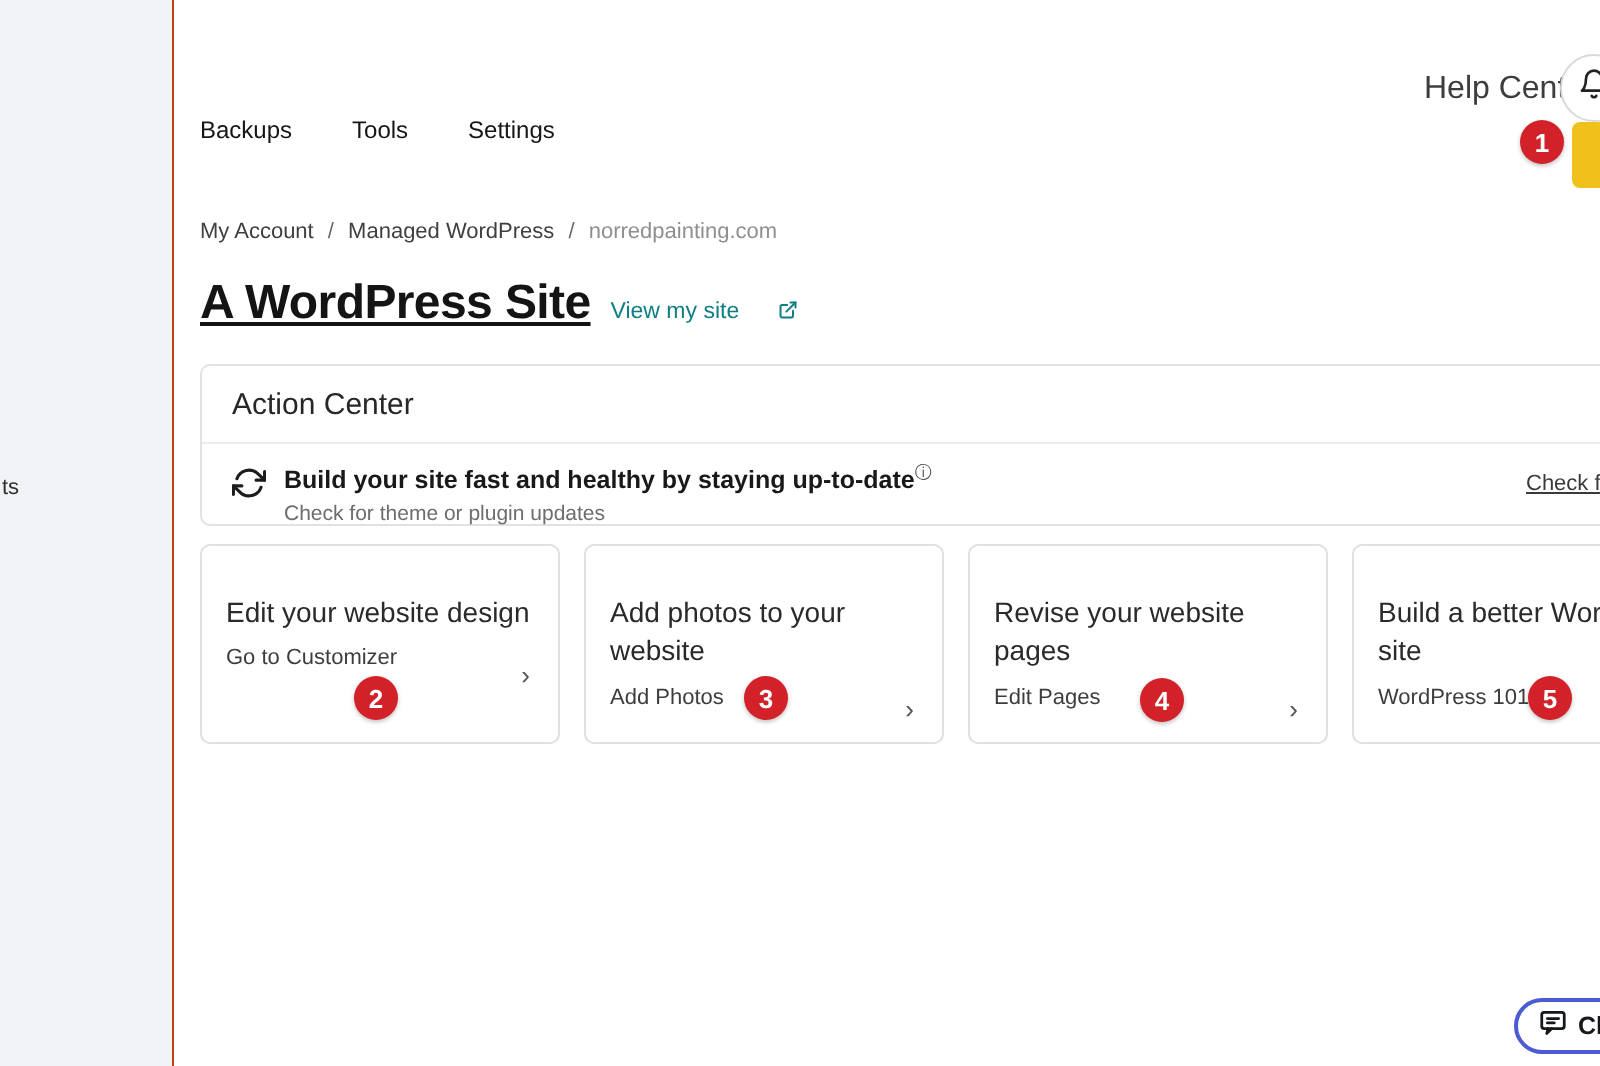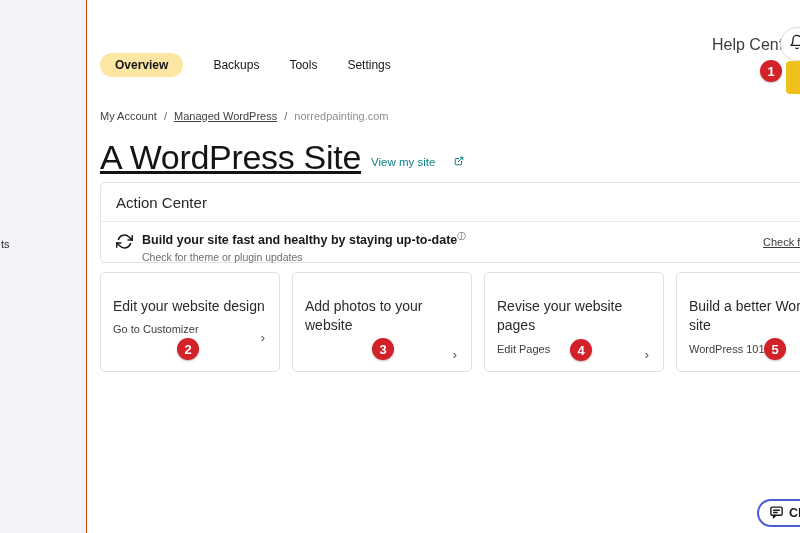--- a/index.html
+++ b/index.html
@@ -47,30 +47,30 @@
   .tab { cursor:pointer; padding:5px 0; }
   .tab.active {
     background:#fbe6a4; border-radius:999px; padding:5px 15px; font-weight:bold;
   }
 
   
   .breadcrumb {
     position:absolute; left:100px; top:110px; font-size:11px; color:#3f3f3f;
   }
   .breadcrumb .sep { margin:0 4px; color:#6b6b6b; }
-  .crumb-link { text-decoration:underline; cursor:pointer;text-align:center; }
+  .crumb-link { cursor:pointer;text-align:center; }
   .crumb-current { color:#8f8f8f; }
 
   
   .title-row {
     position:absolute; left:100px; top:138px;
     display:flex; align-items:center; gap:10px;
   }
   .site-title {
-    font-size:34px; font-weight:normal; color:#141414;
+    font-size:24px; font-weight:bold; color:#141414;
     text-decoration:underline; letter-spacing:-.3px; cursor:pointer;
   }
   .view-site {
     font-size:11.5px; color:#0d7e84; cursor:pointer;
     display:inline-flex; align-items:center; gap:19px; margin-top:8px;
   }
 
   
   .action-center {
     position:absolute; left:100px; top:182px; width:752px; height:81px;
@@ -133,21 +133,20 @@
       <path d="M13.7 21a2 2 0 0 1-3.4 0"></path>
     </svg>
   </span>
 </div>
 
 <button class="yellow-btn"></button>
 
 <div class="badge badge-1">1</div>
 
 <nav class="tabs">
-  <div class="tab active">Overview</div>
   <div class="tab">Backups</div>
   <div class="tab">Tools</div>
   <div class="tab">Settings</div>
 </nav>
 
 <div class="breadcrumb">
   <span>My Account</span>
   <span class="sep">/</span>
   <span class="crumb-link">Managed WordPress</span>
   <span class="sep">/</span>
@@ -193,20 +192,21 @@
 
   <div class="card">
     <div class="card-title">Edit your website design</div>
     <div class="card-action">Go to Customizer</div>
     <span class="chevron mid">›</span>
     <div class="badge card-badge" style="left:76px; top:65px;">2</div>
   </div>
 
   <div class="card">
     <div class="card-title">Add photos to your website</div>
+    <div class="card-action">Add Photos</div>
     <span class="chevron low">›</span>
     <div class="badge card-badge" style="left:79px; top:65px;">3</div>
   </div>
 
   <div class="card">
     <div class="card-title">Revise your website pages</div>
     <div class="card-action">Edit Pages</div>
     <span class="chevron low">›</span>
     <div class="badge card-badge" style="left:85px; top:66px;">4</div>
   </div>

